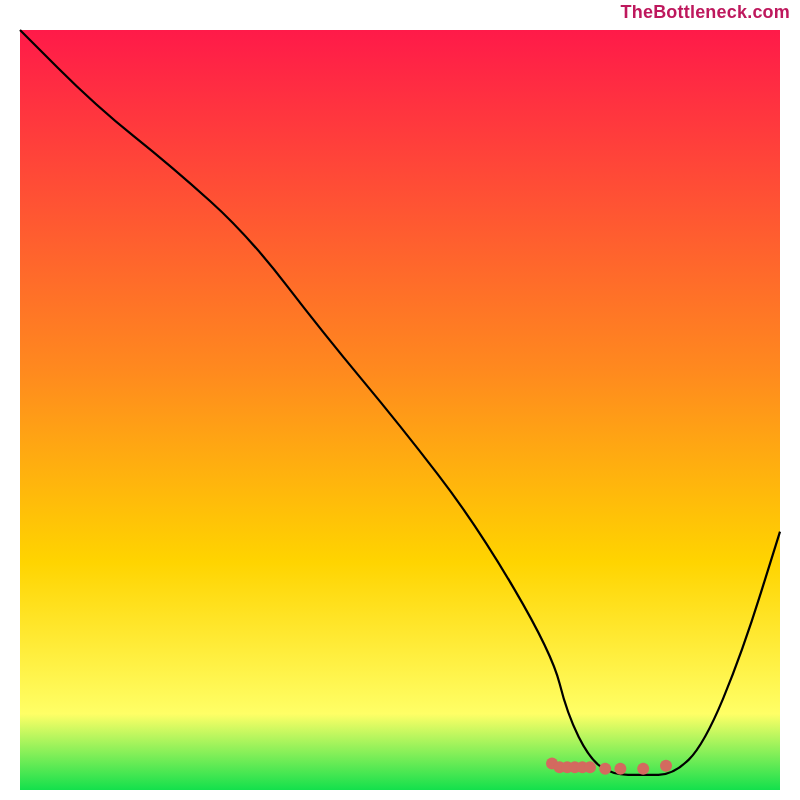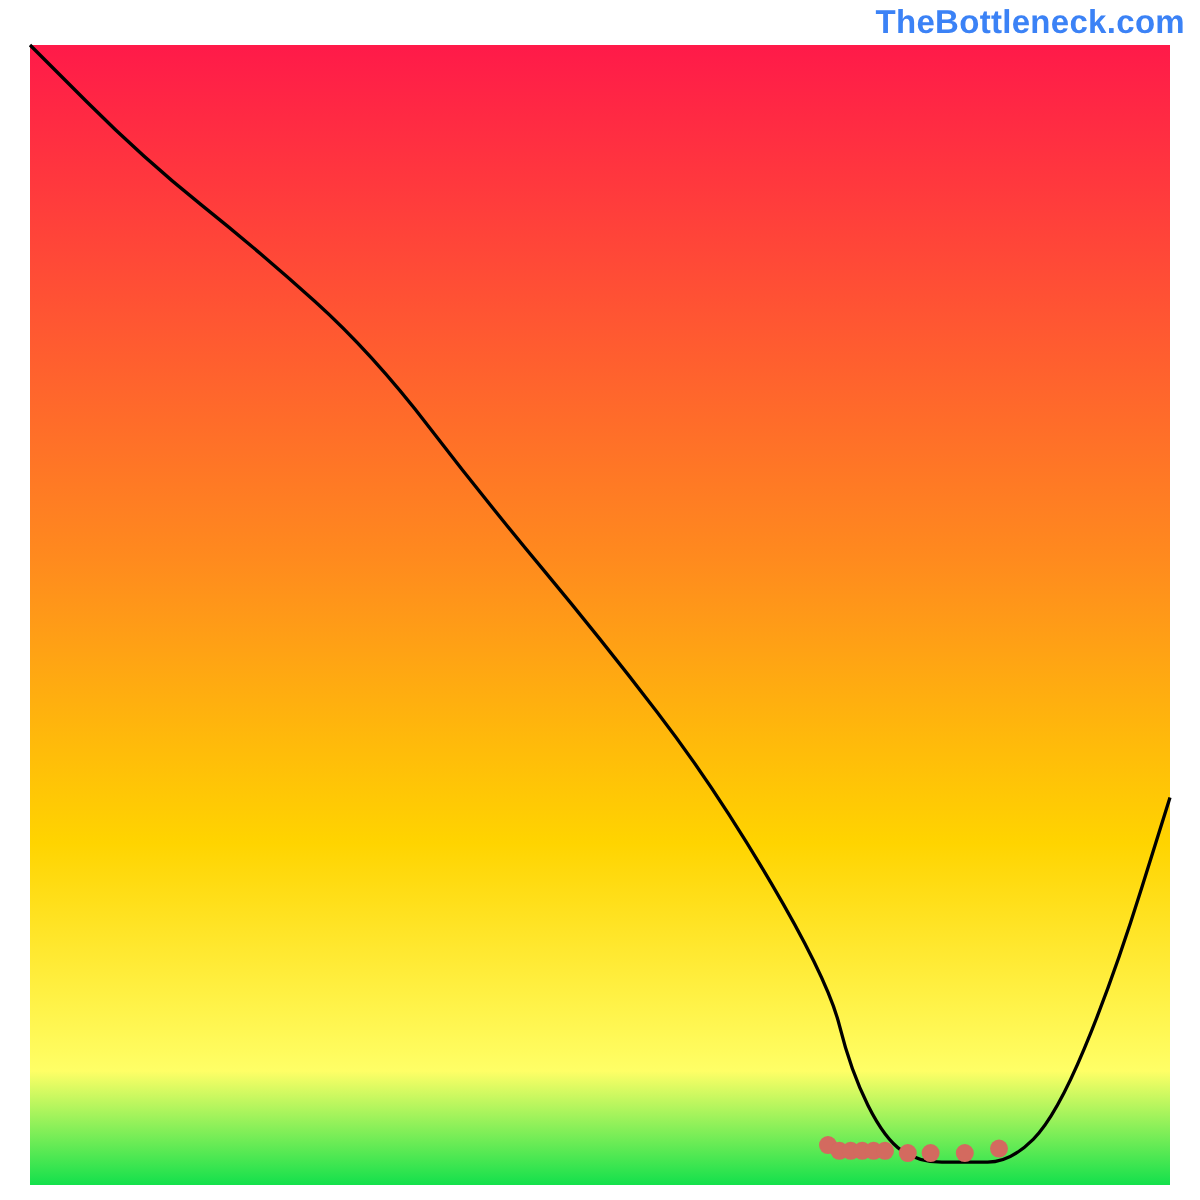--- a/index.html
+++ b/index.html
@@ -13,23 +13,23 @@
   }
   .chart-wrap {
     position: relative;
     width: 800px;
     height: 800px;
   }
   .attribution {
     position: absolute;
     top: 2px;
     right: 10px;
-    font-size: 22px;
+    font-size: 18px;
     font-weight: 600;
-    color: #3b82f6;
+    color: #be185d;
     letter-spacing: 0.2px;
   }
   svg.plot {
     position: absolute;
     left: 0;
     top: 0;
     width: 800px;
     height: 800px;
   }
 </style>

